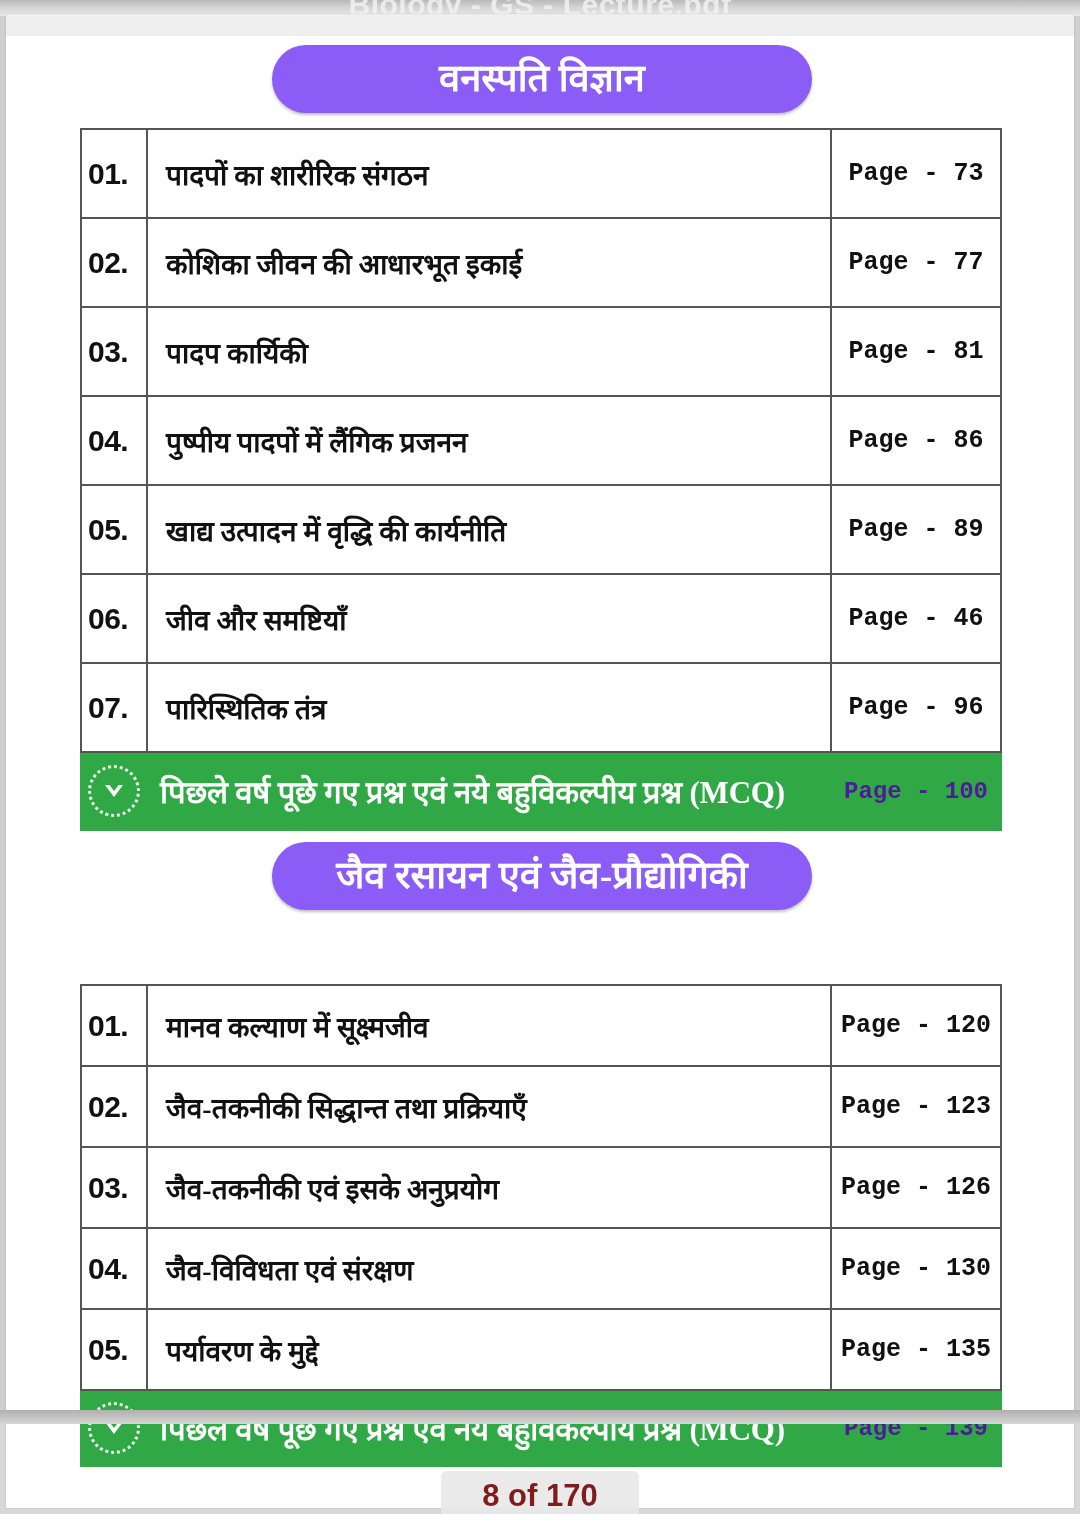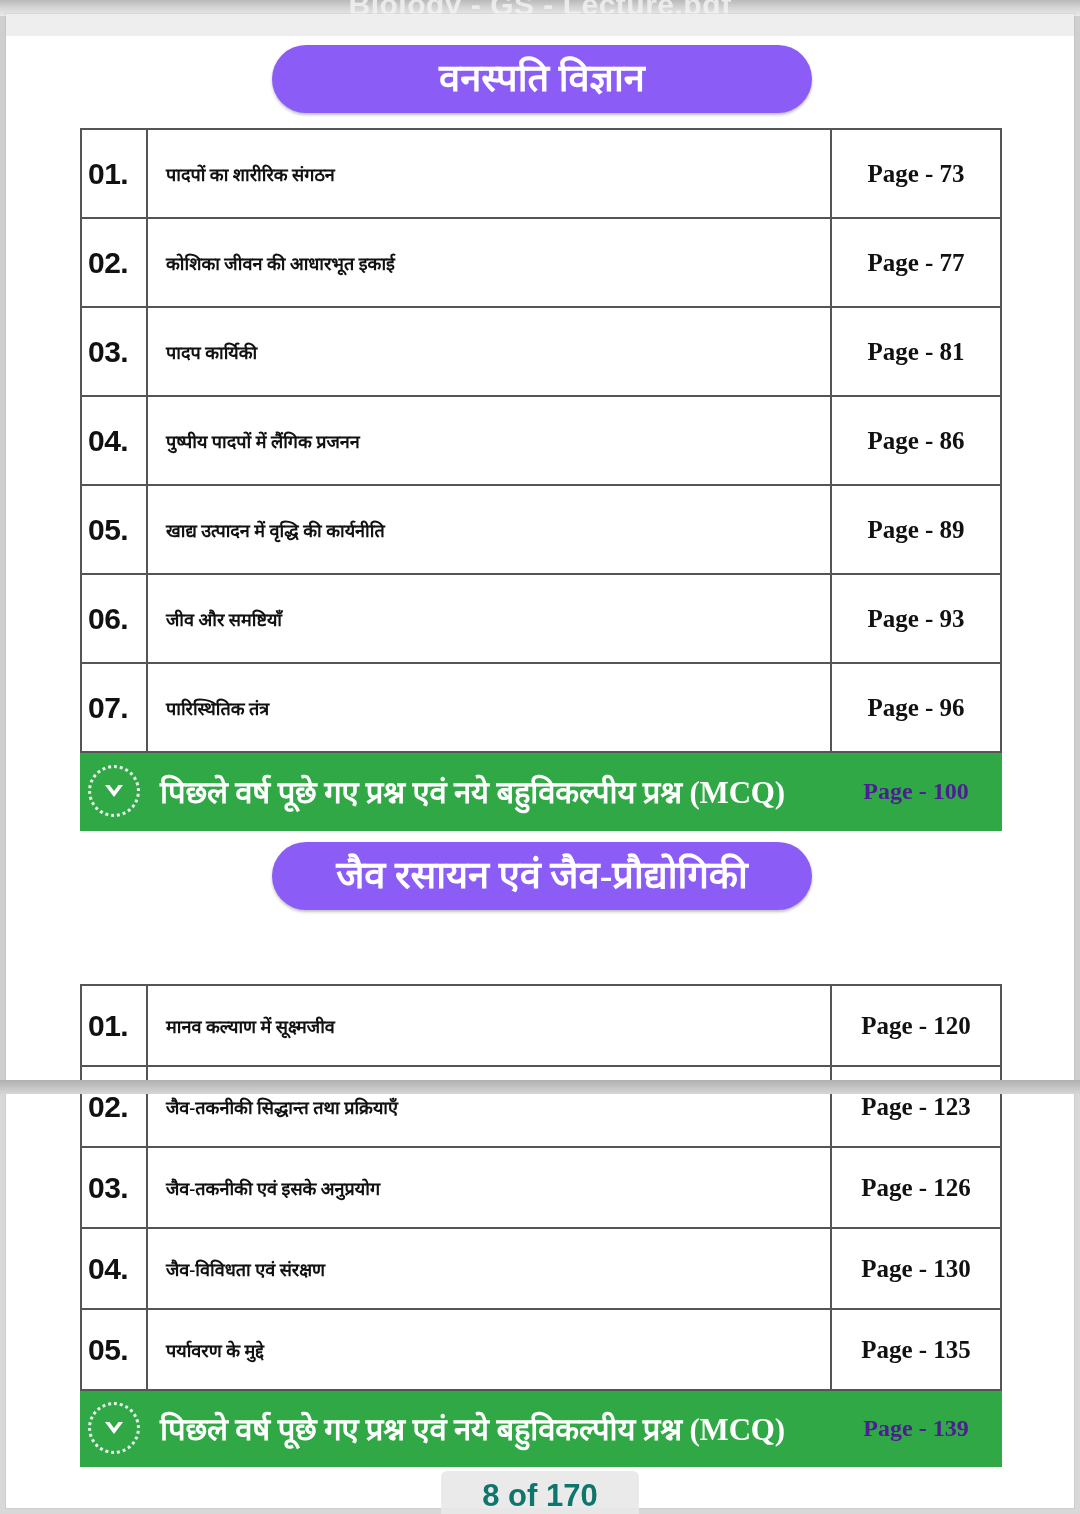--- a/index.html
+++ b/index.html
@@ -9,21 +9,21 @@
     height: 1514px;
     overflow: hidden;
     background: #d8d8d8;
     font-family: "Liberation Sans", "DejaVu Sans", sans-serif;
   }
 
   
   #viewer {
     position: relative;
     width: 1080px;
-    height: 1094px;
+    height: 1424px;
     background: #cfcfcf;
   }
 
   #top-bar {
     position: absolute;
     top: 0; left: 0;
     width: 1080px;
     height: 16px;
     background: linear-gradient(to bottom, #b9b9b9 0%, #d3d3d3 45%, #eaeaea 100%);
     overflow: hidden;
@@ -117,34 +117,34 @@
     font-size: 30px;
     font-weight: 700;
     color: #111111;
     text-align: left;
     padding: 0 0 0 6px;
     font-family: "Liberation Sans", "DejaVu Sans", sans-serif;
     letter-spacing: -0.5px;
   }
   .cell-title {
     font-family: "Liberation Serif", "DejaVu Serif", serif;
-    font-size: 18px;
+    font-size: 28px;
     font-weight: 600;
     color: #111111;
     padding: 0 6px 0 18px;
     white-space: nowrap;
   }
   .cell-page {
     font-size: 25px;
     font-weight: 700;
     color: #111111;
     text-align: center;
     padding: 0 6px;
     white-space: nowrap;
-    font-family: Liberation Serif, serif;
+    font-family: Liberation Mono, monospace;
   }
 
   .row-normal td { height: 89px; }
   #table-2 .row-normal td { height: 81px; }
 
   
   .row-mcq td {
     background: #30a845 !important;
     border-color: #30a845;
     height: 78px;
@@ -183,21 +183,21 @@
 
   
   #page-indicator {
     position: absolute;
     left: 441px;
     top: 1471px;
     width: 198px;
     height: 43px;
     background: rgba(232,232,232,.92);
     border-radius: 6px 6px 0 0;
-    color: #0f766e;
+    color: #7f1d1d;
     font-size: 31px;
     font-weight: 700;
     text-align: center;
     line-height: 50px;
     overflow: hidden;
   }
   #bottom-strip {
     position: absolute;
     left: 0; bottom: 0;
     width: 1080px;
@@ -247,21 +247,21 @@
             <td class="cell-page">Page - 86</td>
           </tr>
           <tr class="row-normal">
             <td class="cell-sn">05.</td>
             <td class="cell-title">खाद्य उत्पादन में वृद्धि की कार्यनीति</td>
             <td class="cell-page">Page - 89</td>
           </tr>
           <tr class="row-normal">
             <td class="cell-sn">06.</td>
             <td class="cell-title">जीव और समष्टियाँ</td>
-            <td class="cell-page">Page - 93</td>
+            <td class="cell-page">Page - 46</td>
           </tr>
           <tr class="row-normal">
             <td class="cell-sn">07.</td>
             <td class="cell-title">पारिस्थितिक तंत्र</td>
             <td class="cell-page">Page - 96</td>
           </tr>
           <tr class="row-mcq">
             <td class="cell-sn">
               <span class="check-badge">
                 <svg width="30" height="30" viewBox="0 0 30 30" aria-hidden="true">

